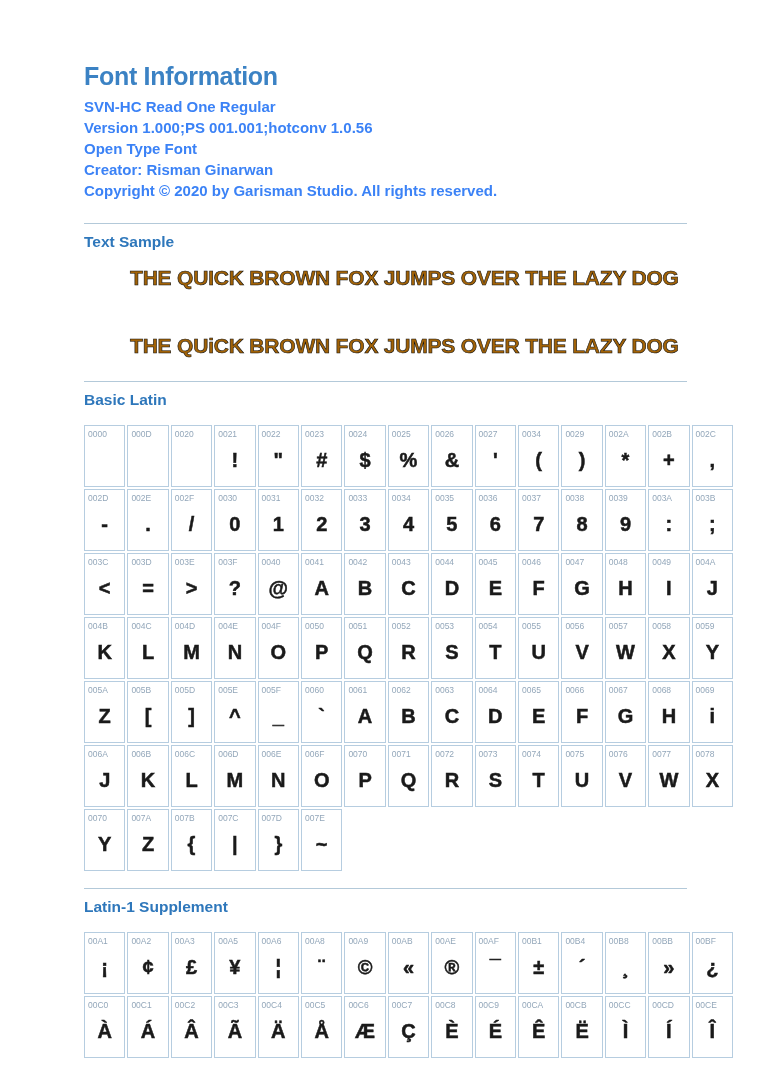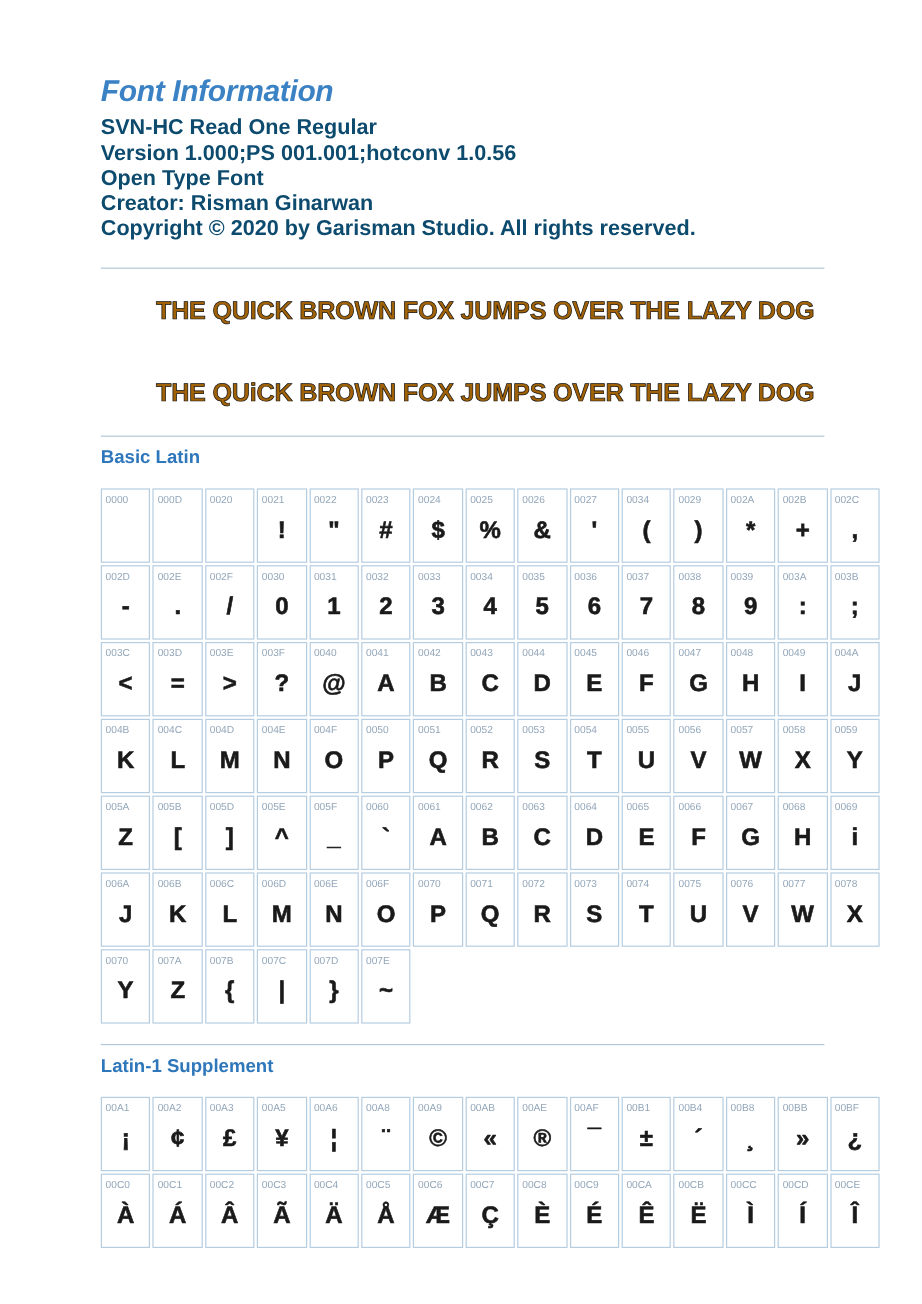--- a/index.html
+++ b/index.html
@@ -12,23 +12,23 @@
   }
   *{box-sizing:border-box;}
   html,body{margin:0;padding:0;}
   body{
     width:768px;height:1087px;overflow:hidden;background:#ffffff;
     font-family:"Liberation Sans", sans-serif;color:#1b1b1b;
   }
   .page{padding:62px 81px 0 84px;}
   h1{
     margin:0 0 6px 0;font-size:25px;line-height:28px;font-weight:bold;
-    color:var(--title-blue);letter-spacing:-0.3px;font-style:italic;
-  }
-  .info-line{font-size:18px;line-height:21px;font-weight:bold;color:#0c4a6e;}
+    color:var(--title-blue);letter-spacing:-0.3px;
+  }
+  .info-line{font-size:15px;line-height:21px;font-weight:bold;color:#3b82f6;}
   .section{border-top:1px solid var(--divider);padding-top:9px;}
   .section-text-sample{margin-top:22px;}
   .section-basic-latin{margin-top:23px;}
   .section-latin1{margin-top:17px;}
   h2{margin:0;font-size:15.5px;line-height:18px;font-weight:bold;color:var(--heading-blue);}
   .sample{
     margin-left:46px;font-size:21px;font-weight:bold;color:#a16207;
     letter-spacing:-0.2px;-webkit-text-stroke:0.6px #111;white-space:nowrap;
   }
   .sample-1{margin-top:15px;}
@@ -57,20 +57,21 @@
 <div class="page">
 
   <h1>Font Information</h1>
   <div class="info-line">SVN-HC Read One Regular</div>
   <div class="info-line">Version 1.000;PS 001.001;hotconv 1.0.56</div>
   <div class="info-line">Open Type Font</div>
   <div class="info-line">Creator: Risman Ginarwan</div>
   <div class="info-line">Copyright © 2020 by Garisman Studio. All rights reserved.</div>
 
   <div class="section section-text-sample">
+    <h2>Text Sample</h2>
     <div class="sample sample-1">THE QUICK BROWN FOX JUMPS OVER THE LAZY DOG</div>
     <div class="sample sample-2">THE QUiCK BROWN FOX JUMPS OVER THE LAZY DOG</div>
   </div>
 
   <div class="section section-basic-latin">
     <h2>Basic Latin</h2>
     <div class="glyph-grid">
         <div class="gcell">
           <span class="gcode">0000</span>
           <span class="gglyph"></span>

